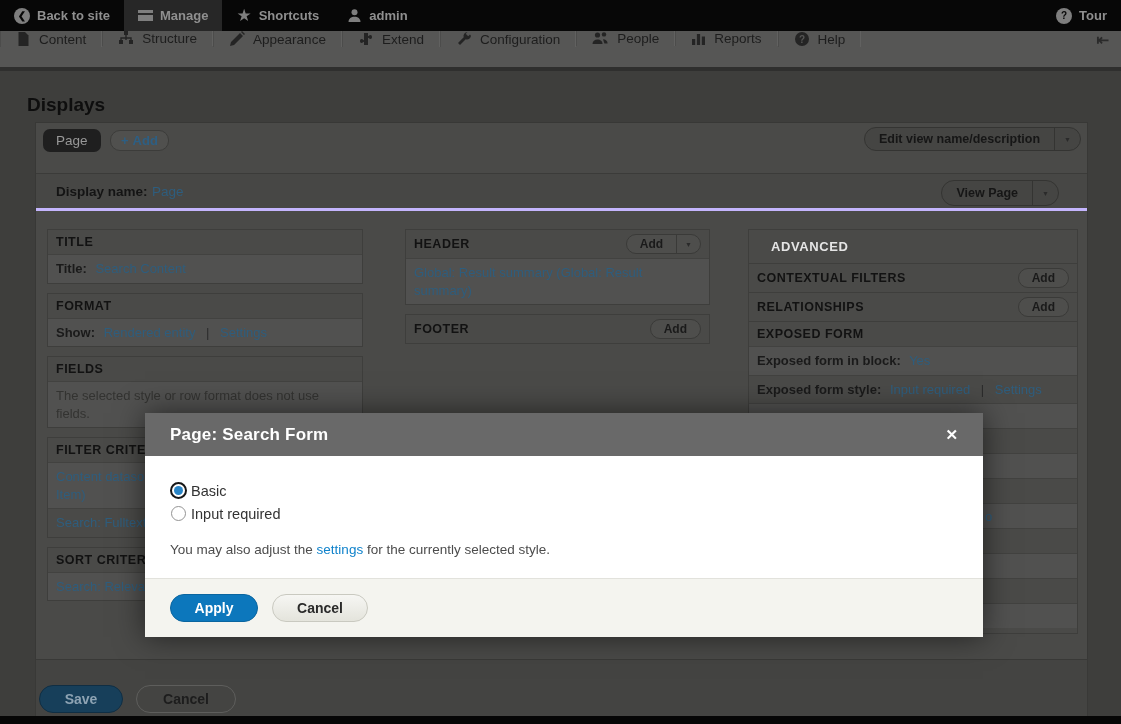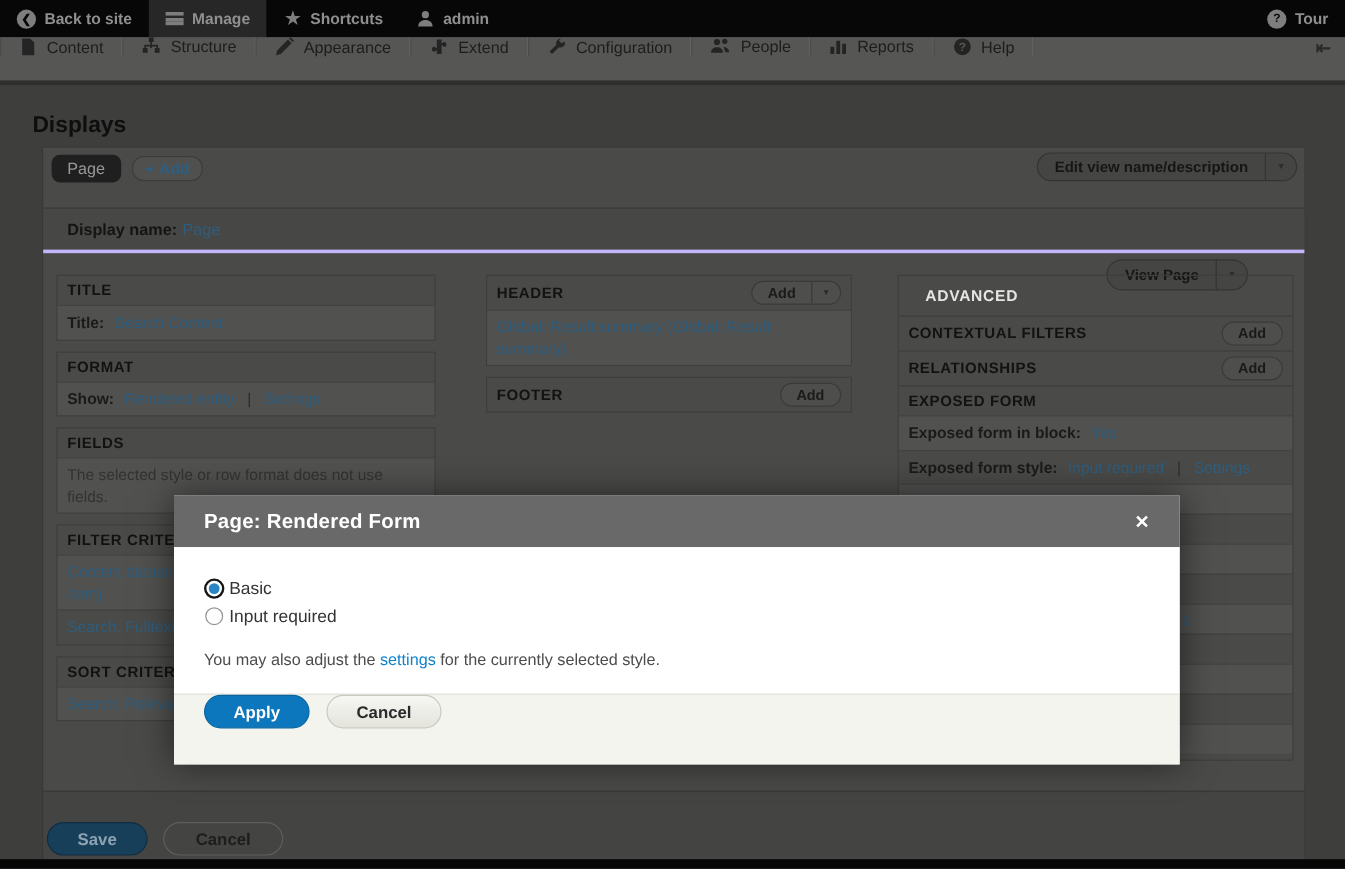--- a/index.html
+++ b/index.html
@@ -31,21 +31,21 @@
 
   .tabs-row { position:absolute; left:0; top:0; right:0; height:37px; }
   .disp-tab { position:absolute; left:7px; top:6px; background:#1f1f1f; color:#989898; font-size:13.5px; padding:4px 13px; border-radius:7px; cursor:pointer; }
   .add-tab { position:absolute; left:74px; top:7px; background:#50504e; border:1px solid #3c3c3a; border-radius:10px; padding:2px 10px; color:#2d5f84; font-size:13px; font-weight:bold; cursor:pointer; display:flex; gap:4px; align-items:center; }
   .plus { font-weight:bold; }
 
   .pill-split { position:absolute; display:flex; align-items:stretch; background:#454543; border:1px solid #343432; border-radius:12px; overflow:hidden; cursor:pointer; }
   .pill-split .main { padding:3px 14px; font-size:12.5px; font-weight:bold; color:#161616; display:flex; align-items:center; }
   .pill-split .arrow { border-left:1px solid #343432; padding:0 9px; display:flex; align-items:center; color:#2a2a2a; font-size:7px; }
   .edit-name-btn { right:6px; top:4px; height:24px; }
-  .view-page-btn { right:47px; top:6px; height:26px; border-radius:13px;margin-top:36px; }
+  .view-page-btn { right:28px; top:6px; height:26px; border-radius:13px; }
 
   .dn-row { position:absolute; left:0; top:50px; right:0; height:38px; background:#474745; border-top:1px solid #3b3b39; border-bottom:3px solid #c4b5fd; }
   .dn-row .lbl { position:absolute; left:20px; top:10px; font-size:13.5px; font-weight:bold; color:#141414; }
   .dn-row a { position:absolute; left:116px; top:10px; font-size:13.5px; color:#2e5d7d; }
 
   .col { position:absolute; top:106px; }
   .col-left  { left:11px;  width:316px; }
   .col-mid   { left:369px; width:305px; }
   .col-right { left:712px; width:330px; height:405px; border:1px solid #3e3e3c; overflow:hidden; }
 
@@ -80,21 +80,21 @@
   .modal-title { color:#fff; font-size:17px; font-weight:bold; letter-spacing:.2px; flex:1; }
   .modal-close { color:#fff; font-size:15px; font-weight:bold; cursor:pointer; }
   .modal-body { height:122px; padding:26px 25px 0; background:#fff; }
   .radio-row { display:flex; align-items:center; gap:4px; margin-bottom:6px; cursor:pointer; }
   .radio-row .rlabel { font-size:14.5px; color:#333; }
   .rb-on { width:17px; height:17px; border-radius:50%; border:2px solid #161616; background:#fff; display:flex; align-items:center; justify-content:center; flex:none; }
   .rb-on i { width:9px; height:9px; border-radius:50%; background:#2a85c6; display:block; }
   .rb-off { width:15px; height:15px; border-radius:50%; border:1px solid #949494; background:#fff; flex:none; margin:1px; }
   .modal-note { margin-top:20px; font-size:13.5px; color:#4c4c4c; }
   .modal-note a { color:#0f82cb; }
-  .modal-foot { height:59px; background:#f4f4ef; border-top:1px solid #e2e2dc; display:flex; padding:0 25px; gap:14px; }
+  .modal-foot { height:59px; background:#f4f4ef; border-top:1px solid #e2e2dc; display:flex; align-items:center; padding:0 25px; gap:14px; }
   .btn-apply { width:88px; height:28px; border-radius:14px; background:#0c77bc; border:1px solid #0a659f; color:#fff; font-weight:bold; font-size:14px; display:flex; align-items:center; justify-content:center; cursor:pointer; }
   .btn-cancel { width:96px; height:28px; border-radius:14px; background:linear-gradient(#f6f6f3,#e4e4dc); border:1px solid #c9c9c0; color:#2a2a2a; font-weight:bold; font-size:14px; display:flex; align-items:center; justify-content:center; cursor:pointer; }
 </style>
 </head>
 <body>
 
 <div class="tbar">
   <div class="tbar-item">
     <span class="circ-ico">❮</span>
     <span>Back to site</span>
@@ -332,21 +332,21 @@
 </div>
 
 <div class="save-row">
   <div class="btn-save">Save</div>
   <div class="btn-cancel-pg">Cancel</div>
 </div>
 <div class="bottom-strip"></div>
 
 <div class="modal">
   <div class="modal-head">
-    <span class="modal-title">Page: Rendered Form</span>
+    <span class="modal-title">Page: Search Form</span>
     <span class="modal-close">✕</span>
   </div>
   <div class="modal-body">
     <div class="radio-row">
       <span class="rb-on">
           <i></i>
         </span>
       <span class="rlabel">Basic</span>
     </div>
     <div class="radio-row">

